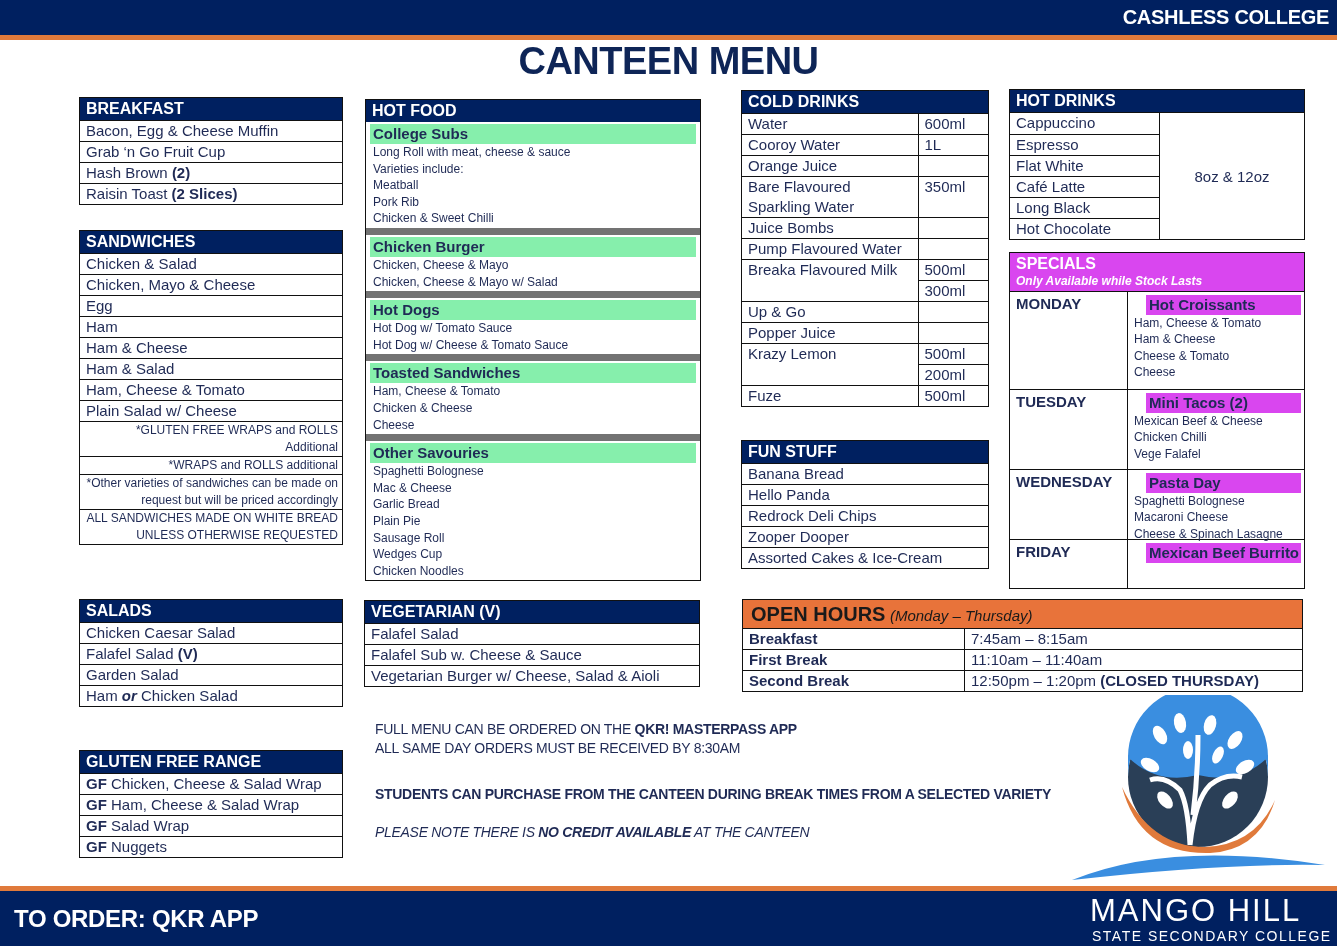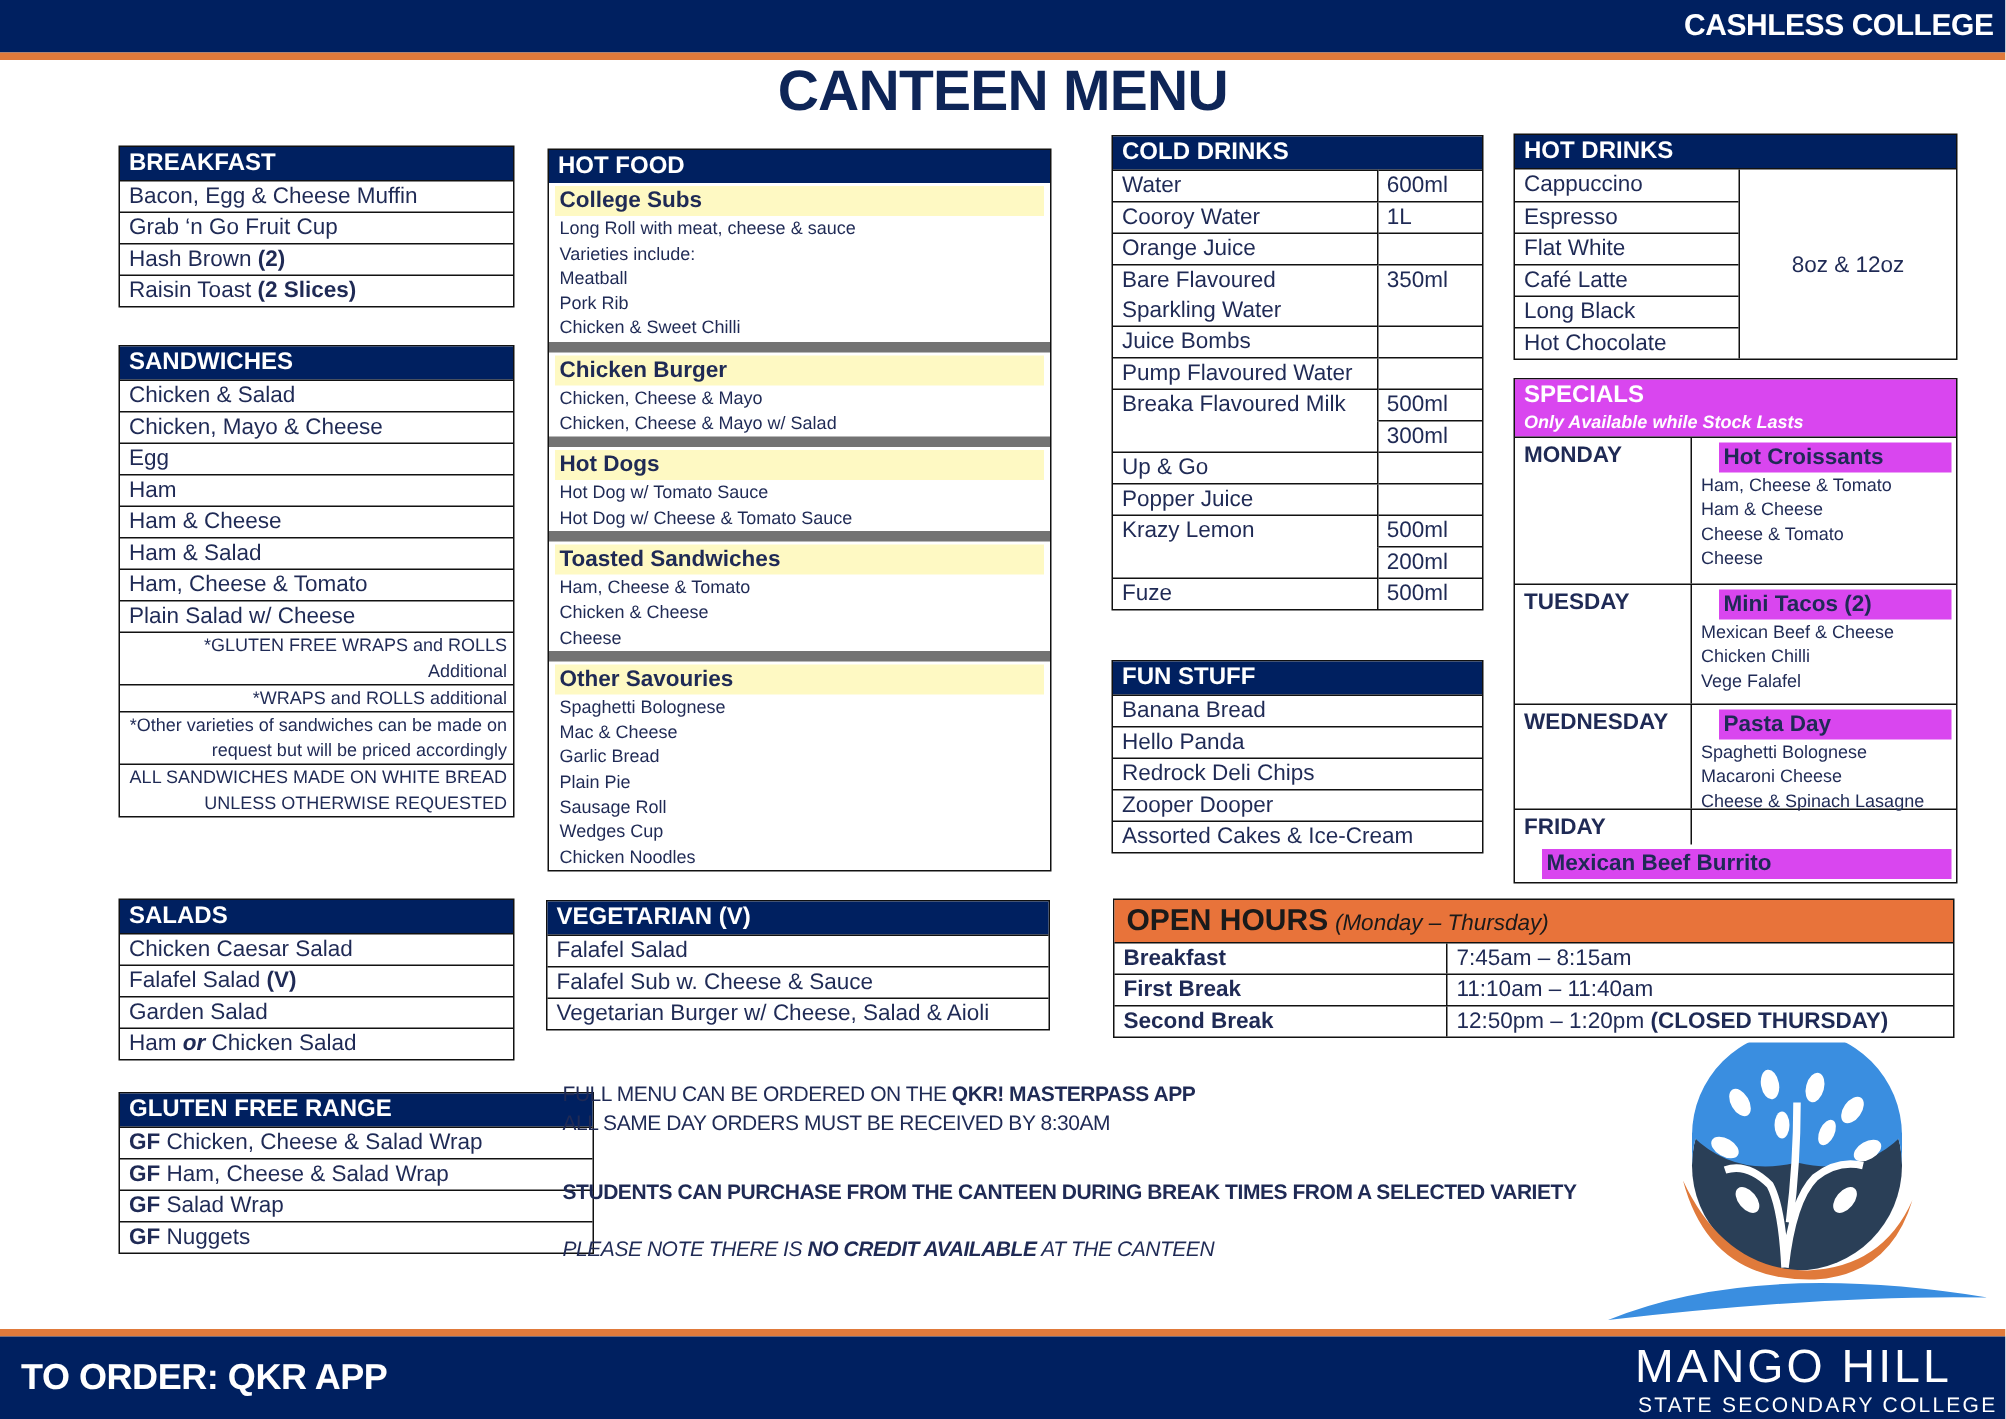--- a/index.html
+++ b/index.html
@@ -12,21 +12,21 @@
 
   .page-title { position: absolute; left: 0; top: 40px; width: 1337px; text-align: center; font-weight: bold; font-size: 38px; color: #0e2557; letter-spacing: -0.5px; }
 
   .box { position: absolute; border: 1px solid #111; background: #fff; }
   .box-head { background: #002060; color: #fff; font-weight: bold; font-size: 16px; height: 22px; line-height: 22px; padding-left: 6px; }
   .row { border-top: 1px solid #111; font-size: 15px; height: 21px; line-height: 20px; padding-left: 6px; white-space: nowrap; color: #1f2a55; }
   .row.small { font-size: 12px; line-height: 17px; height: auto; white-space: normal; padding-right: 4px; text-align: right; }
   b.inl { font-weight: bold; }
 
   
-  .hf-sub { background: #fef9c3; font-weight: bold; font-size: 15px; height: 20px; line-height: 20px; margin: 2px 4px 0 4px; padding-left: 3px; color: #1f2a55; }
+  .hf-sub { background: #86efac; font-weight: bold; font-size: 15px; height: 20px; line-height: 20px; margin: 2px 4px 0 4px; padding-left: 3px; color: #1f2a55; }
   .hf-line { font-size: 12px; line-height: 16.6px; padding-left: 7px; color: #1f2a55; }
   .hf-group { border-top: 7px solid #737373; padding-bottom: 1px; }
   .hf-group:first-child { border-top: none; }
 
   
   .dt { width: 100%; border-collapse: collapse; }
   .dt td { border-top: 1px solid #111; font-size: 15px; line-height: 20px; padding: 0 6px; vertical-align: top; color: #1f2a55; }
   .dt td.sz { border-left: 1px solid #111; width: 70px; }
 
   
@@ -95,21 +95,21 @@
 </div>
 
 <div class="box" style="left:79px; top:599px; width:264px;">
   <div class="box-head">SALADS</div>
   <div class="row"><span>Chicken Caesar Salad</span></div>
   <div class="row"><span>Falafel Salad </span><b>(V)</b></div>
   <div class="row"><span>Garden Salad</span></div>
   <div class="row"><span>Ham </span><b><i>or</i></b><span> Chicken Salad</span></div>
 </div>
 
-<div class="box" style="left:79px; top:728px; width:317px;">
+<div class="box" style="left:79px; top:750px; width:264px;">
   <div class="box-head">GLUTEN FREE RANGE</div>
   <div class="row"><b>GF</b><span> Chicken, Cheese &amp; Salad Wrap</span></div>
   <div class="row"><b>GF</b><span> Ham, Cheese &amp; Salad Wrap</span></div>
   <div class="row"><b>GF</b><span> Salad Wrap</span></div>
   <div class="row"><b>GF</b><span> Nuggets</span></div>
 </div>
 
 <div class="box" style="left:365px; top:99px; width:336px;">
   <div class="box-head">HOT FOOD</div>
   <div>
@@ -265,21 +265,21 @@
   </div>
   <div class="sp-row" style="height:70px;">
     <div class="sp-day">WEDNESDAY</div>
     <div class="sp-body">
       <div class="sp-title">Pasta Day</div>
       <div class="sp-line">Spaghetti Bolognese</div>
       <div class="sp-line">Macaroni Cheese</div>
       <div class="sp-line">Cheese &amp; Spinach Lasagne</div>
     </div>
   </div>
-  <div class="sp-row" style="height:50px;flex-direction:column;">
+  <div class="sp-row" style="height:50px;">
     <div class="sp-day">FRIDAY</div>
     <div class="sp-body">
       <div class="sp-title">Mexican Beef Burrito</div>
     </div>
   </div>
 </div>
 
 <div class="box" style="left:742px; top:599px; width:561px;">
   <div class="oh-head">
     <span class="t">OPEN HOURS</span>

